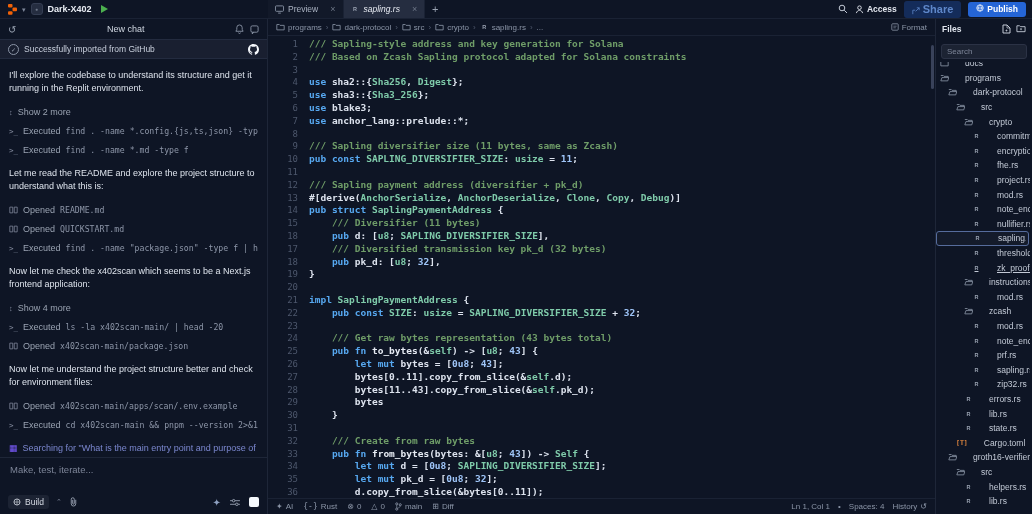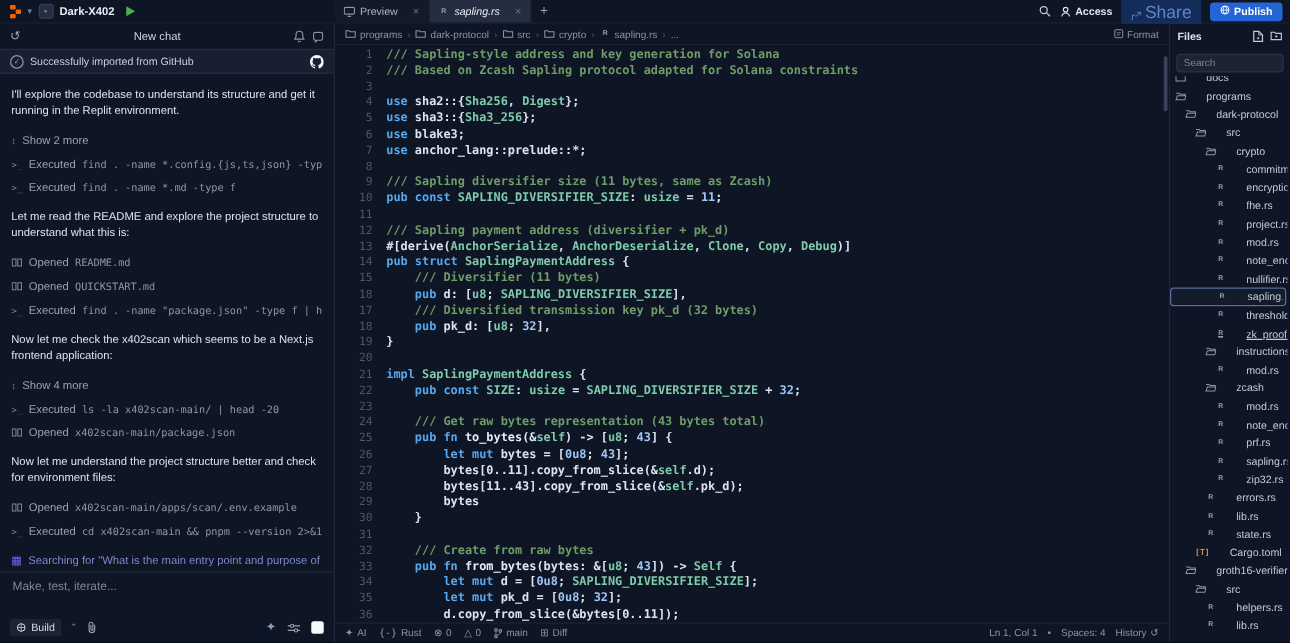--- a/index.html
+++ b/index.html
@@ -15,21 +15,21 @@
   .play{width:0;height:0;border-left:7px solid #4cb04f;border-top:4.5px solid transparent;border-bottom:4.5px solid transparent;margin-left:4px}
   .tabs{display:flex;align-items:stretch}
   .tab{display:flex;align-items:center;gap:4px;padding:0 7px;font-size:8.5px;color:#aab3c2;background:#121929;border-right:1px solid #1a2234;cursor:default}
   .tab.active{background:#252d40;color:#e8ecf3}
   .tab .tab-label.it{font-style:italic}
   .tab .close{color:#6d7687;margin-left:8px;font-size:9px}
   .tab-add{width:20px;display:flex;align-items:center;justify-content:center;color:#9aa3b2;font-size:11px}
   .tb-right{margin-left:auto;display:flex;align-items:center;gap:7px;padding-right:6px}
   .icon-btn{display:flex;align-items:center;justify-content:center}
   .btn-access{display:flex;align-items:center;gap:3px;font-size:8.5px;color:#e3e7ef;font-weight:bold}
-  .btn-share{display:flex;align-items:flex-end;gap:3px;font-size:14px;font-weight:normal;color:#5e87c9;background:rgba(38,101,215,.30);padding:2.5px 8px;border-radius:3px}
+  .btn-share{display:flex;align-items:flex-end;gap:3px;font-size:11px;font-weight:bold;color:#5e87c9;background:rgba(38,101,215,.30);padding:2.5px 8px;border-radius:3px}
   .btn-publish{display:flex;gap:3px;font-size:8.5px;font-weight:bold;color:#fff;background:#2565d6;padding:2.5px 8px;border-radius:3px}
   
   .main{display:flex;height:495px}
   
   .chat-panel{width:268px;flex:none;display:flex;flex-direction:column;border-right:1px solid #1e2638;box-sizing:border-box;background:#0e1525}
   .chat-header{height:20px;flex:none;display:flex;align-items:center;gap:6px;padding:0 8px;color:#8b95a7}
   .chat-title{flex:1;text-align:center;font-size:9px;color:#cfd6e0}
   .hist-ic{font-size:10px;color:#9aa3b2}
   .banner{height:18px;flex:none;background:#191f30;border-top:1px solid #232b3f;border-bottom:1px solid #232b3f;display:flex;align-items:center;gap:5px;padding:0 8px;font-size:8.5px;color:#c7cedb}
   .chk{width:9px;height:9px;border:1px solid #8b95a7;border-radius:50%;font-size:6px;display:flex;align-items:center;justify-content:center;color:#9aa3b2;flex:none}

